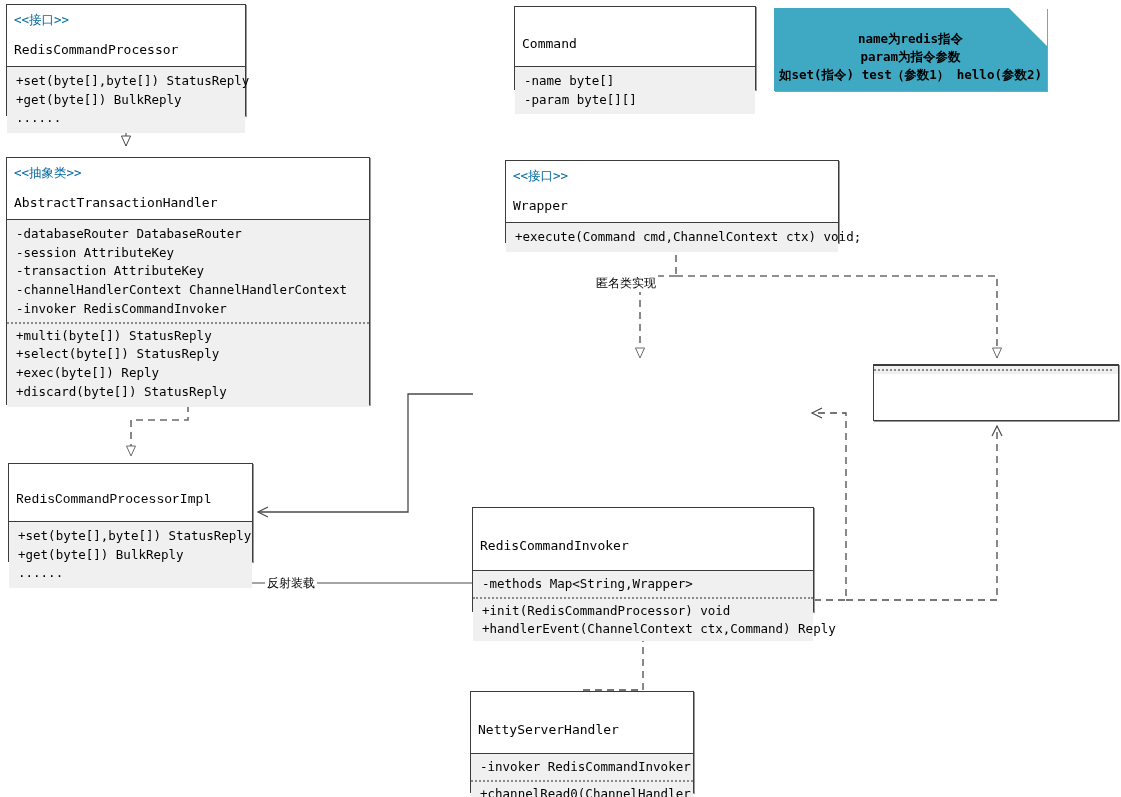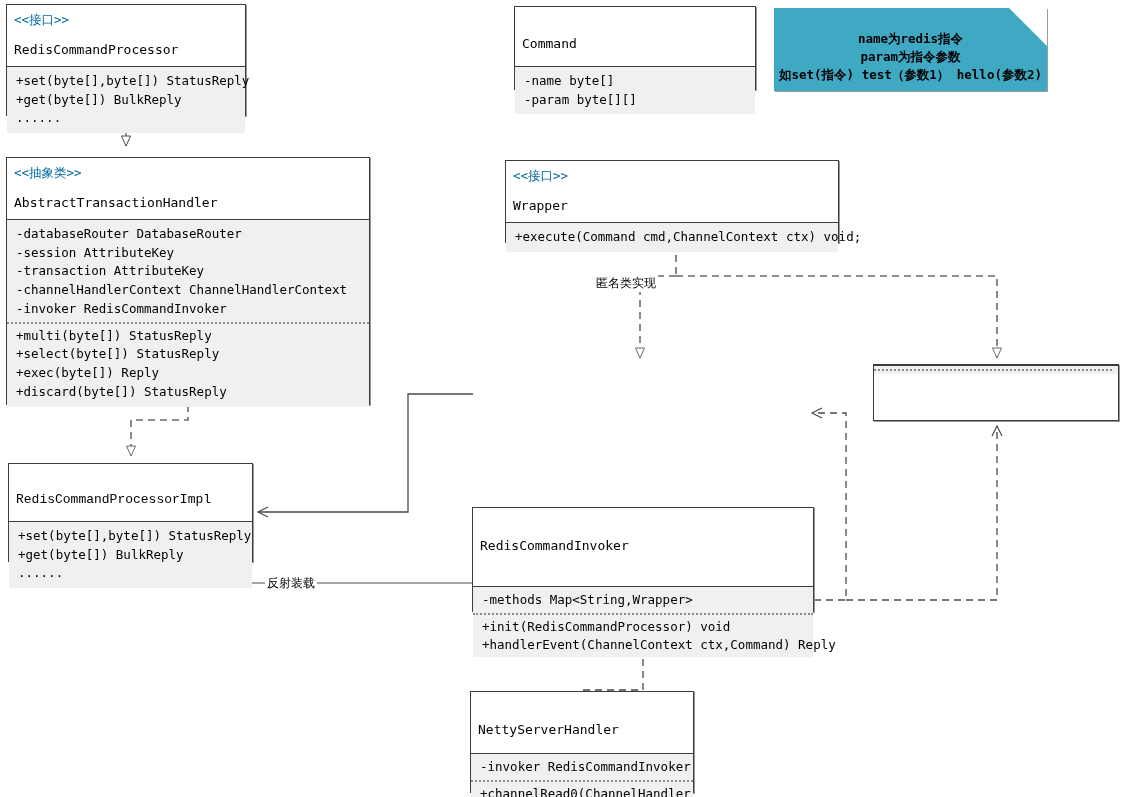--- a/index.html
+++ b/index.html
@@ -213,21 +213,21 @@
       <div class="cname">RedisCommandProcessorImpl</div>
     </div>
     <div class="uml-sec">
       <div class="uml-row">+set(byte[],byte[]) StatusReply</div>
       <div class="uml-row">+get(byte[]) BulkReply</div>
       <div class="uml-row">......</div>
     </div>
   </div>
 
   <div class="uml-box" style="left:472px; top:507px; width:342px; height:105px;">
-    <div class="uml-head single" style="padding-top:13px; padding-bottom:30px;">
+    <div class="uml-head single" style="padding-top:13px; padding-bottom:14px;">
       <div class="cname">RedisCommandInvoker</div>
     </div>
     <div class="uml-sec" style="padding-top:4px; padding-bottom:2px;">
       <div class="uml-row">-methods Map&lt;String,Wrapper&gt;</div>
       <div class="dotted-sep"></div>
       <div class="uml-row">+init(RedisCommandProcessor) void</div>
       <div class="uml-row">+handlerEvent(ChannelContext ctx,Command) Reply</div>
     </div>
   </div>
 

